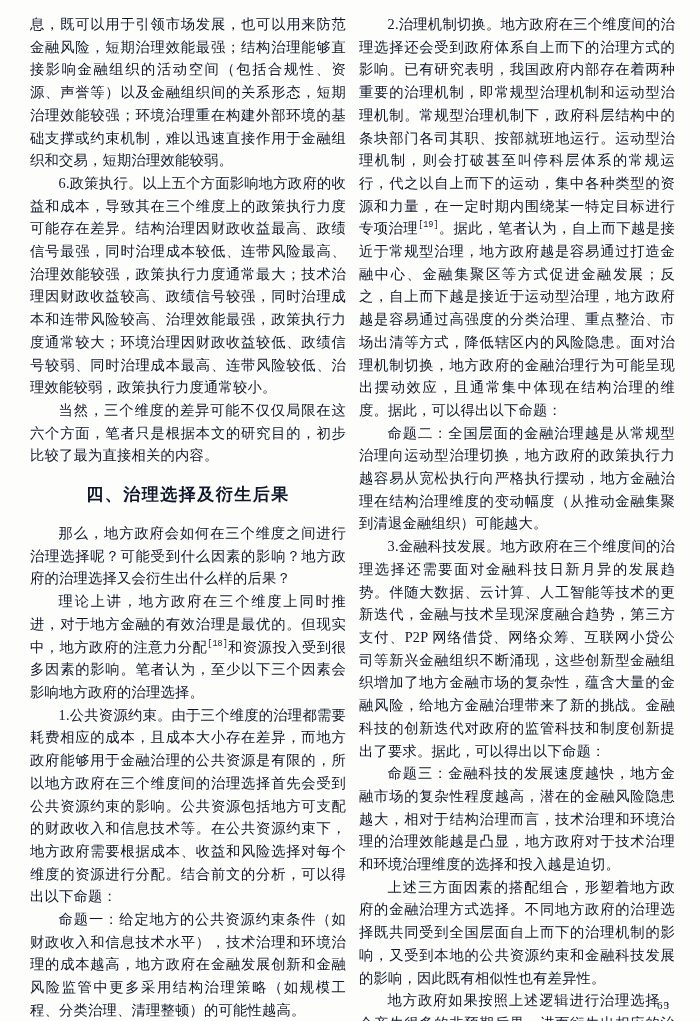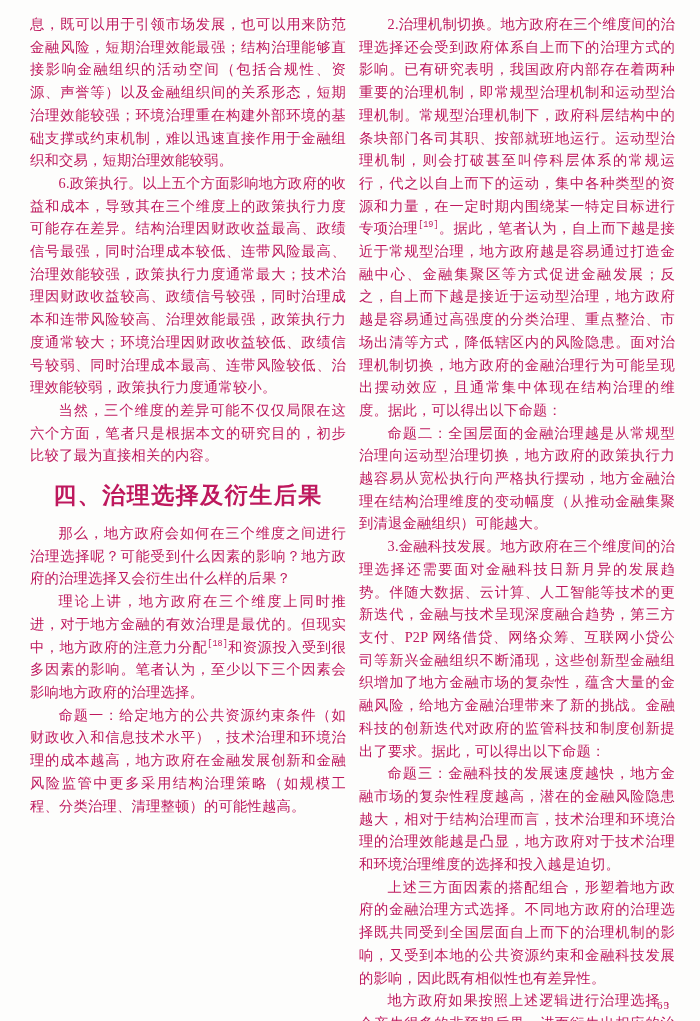--- a/index.html
+++ b/index.html
@@ -6,42 +6,42 @@
   html, body { background: #e8e8e8; }
   body {
     font-family: "Liberation Serif", "DejaVu Serif", serif;
   }
   .page {
     position: relative;
     width: 700px;
     height: 1021px;
     margin: 0 auto;
     background: #fdfdfc;
-    color: #be185d;
+    color: #0f172a;
     padding: 13px 25px 0 30px;
     overflow: hidden;
   }
   .columns {
     display: flex;
     gap: 13px;
   }
   .col {
     width: 316px;
     font-size: 14.3px;
     line-height: 22.7px;
     text-align: justify;
     text-justify: inter-character;
     letter-spacing: 0.2px;
   }
   .col p { text-indent: 2em; }
   .col p.cont { text-indent: 0; }
   .section-heading {
     font-family: "Liberation Sans", "DejaVu Sans", sans-serif;
     font-weight: bold;
-    font-size: 23px;
+    font-size: 17px;
     text-align: center;
     text-indent: 0;
     letter-spacing: 1.5px;
     margin: 16px 0 15px 0;
     line-height: 24px;
   }
   .subhead {
     font-family: "Liberation Sans", "DejaVu Sans", sans-serif;
     font-weight: bold;
     letter-spacing: 0.5px;
@@ -67,20 +67,21 @@
 <div class="page">
   <div class="columns">
 
     <div class="col">
       <p class="cont">息，既可以用于引领市场发展，也可以用来防范金融风险，短期治理效能最强；结构治理能够直接影响金融组织的活动空间（包括合规性、资源、声誉等）以及金融组织间的关系形态，短期治理效能较强；环境治理重在构建外部环境的基础支撑或约束机制，难以迅速直接作用于金融组织和交易，短期治理效能较弱。</p>
       <p>6.政策执行。以上五个方面影响地方政府的收益和成本，导致其在三个维度上的政策执行力度可能存在差异。结构治理因财政收益最高、政绩信号最强，同时治理成本较低、连带风险最高、治理效能较强，政策执行力度通常最大；技术治理因财政收益较高、政绩信号较强，同时治理成本和连带风险较高、治理效能最强，政策执行力度通常较大；环境治理因财政收益较低、政绩信号较弱、同时治理成本最高、连带风险较低、治理效能较弱，政策执行力度通常较小。</p>
       <p>当然，三个维度的差异可能不仅仅局限在这六个方面，笔者只是根据本文的研究目的，初步比较了最为直接相关的内容。</p>
       <h2 class="section-heading">四、治理选择及衍生后果</h2>
       <p>那么，地方政府会如何在三个维度之间进行治理选择呢？可能受到什么因素的影响？地方政府的治理选择又会衍生出什么样的后果？</p>
       <p><span>理论上讲，地方政府在三个维度上同时推进，对于地方金融的有效治理是最优的。但现实中，地方政府的注意力分配</span><sup class="fnref">[18]</sup><span>和资源投入受到很多因素的影响。笔者认为，至少以下三个因素会影响地方政府的治理选择。</span></p>
+      <p>1.公共资源约束。由于三个维度的治理都需要耗费相应的成本，且成本大小存在差异，而地方政府能够用于金融治理的公共资源是有限的，所以地方政府在三个维度间的治理选择首先会受到公共资源约束的影响。公共资源包括地方可支配的财政收入和信息技术等。在公共资源约束下，地方政府需要根据成本、收益和风险选择对每个维度的资源进行分配。结合前文的分析，可以得出以下命题：</p>
       <p>命题一：给定地方的公共资源约束条件（如财政收入和信息技术水平），技术治理和环境治理的成本越高，地方政府在金融发展创新和金融风险监管中更多采用结构治理策略（如规模工程、分类治理、清理整顿）的可能性越高。</p>
     </div>
 
     <div class="col">
       <p><span>2.治理机制切换。地方政府在三个维度间的治理选择还会受到政府体系自上而下的治理方式的影响。已有研究表明，我国政府内部存在着两种重要的治理机制，即常规型治理机制和运动型治理机制。常规型治理机制下，政府科层结构中的条块部门各司其职、按部就班地运行。运动型治理机制，则会打破甚至叫停科层体系的常规运行，代之以自上而下的运动，集中各种类型的资源和力量，在一定时期内围绕某一特定目标进行专项治理</span><sup class="fnref">[19]</sup><span>。据此，笔者认为，自上而下越是接近于常规型治理，地方政府越是容易通过打造金融中心、金融集聚区等方式促进金融发展；反之，自上而下越是接近于运动型治理，地方政府越是容易通过高强度的分类治理、重点整治、市场出清等方式，降低辖区内的风险隐患。面对治理机制切换，地方政府的金融治理行为可能呈现出摆动效应，且通常集中体现在结构治理的维度。据此，可以得出以下命题：</span></p>
       <p>命题二：全国层面的金融治理越是从常规型治理向运动型治理切换，地方政府的政策执行力越容易从宽松执行向严格执行摆动，地方金融治理在结构治理维度的变动幅度（从推动金融集聚到清退金融组织）可能越大。</p>
       <p>3.金融科技发展。地方政府在三个维度间的治理选择还需要面对金融科技日新月异的发展趋势。伴随大数据、云计算、人工智能等技术的更新迭代，金融与技术呈现深度融合趋势，第三方支付、P2P 网络借贷、网络众筹、互联网小贷公司等新兴金融组织不断涌现，这些创新型金融组织增加了地方金融市场的复杂性，蕴含大量的金融风险，给地方金融治理带来了新的挑战。金融科技的创新迭代对政府的监管科技和制度创新提出了要求。据此，可以得出以下命题：</p>
       <p>命题三：金融科技的发展速度越快，地方金融市场的复杂性程度越高，潜在的金融风险隐患越大，相对于结构治理而言，技术治理和环境治理的治理效能越是凸显，地方政府对于技术治理和环境治理维度的选择和投入越是迫切。</p>
       <p>上述三方面因素的搭配组合，形塑着地方政府的金融治理方式选择。不同地方政府的治理选择既共同受到全国层面自上而下的治理机制的影响，又受到本地的公共资源约束和金融科技发展的影响，因此既有相似性也有差异性。</p>
       <p>地方政府如果按照上述逻辑进行治理选择，会产生很多的非预期后果，进而衍生出相应的治理问</p>

